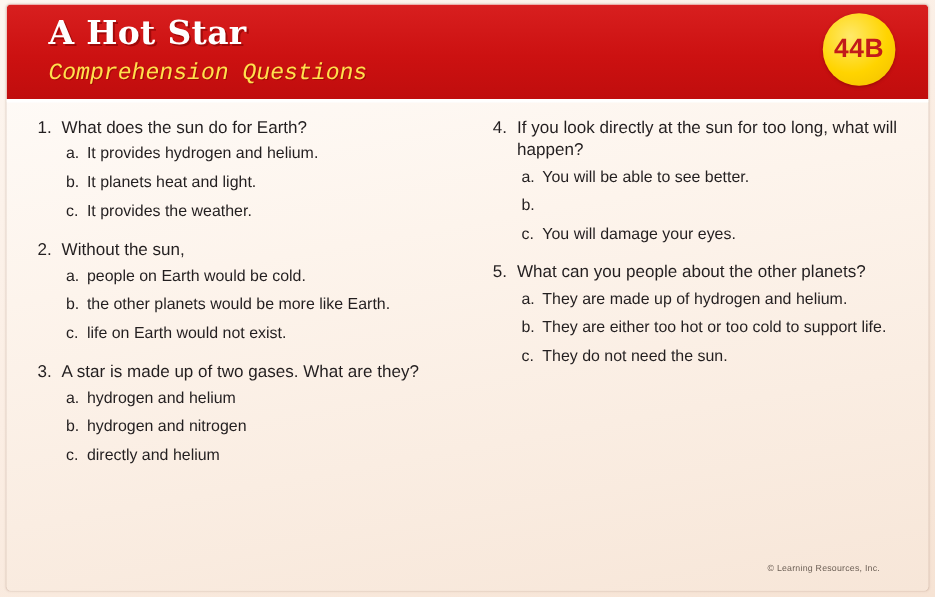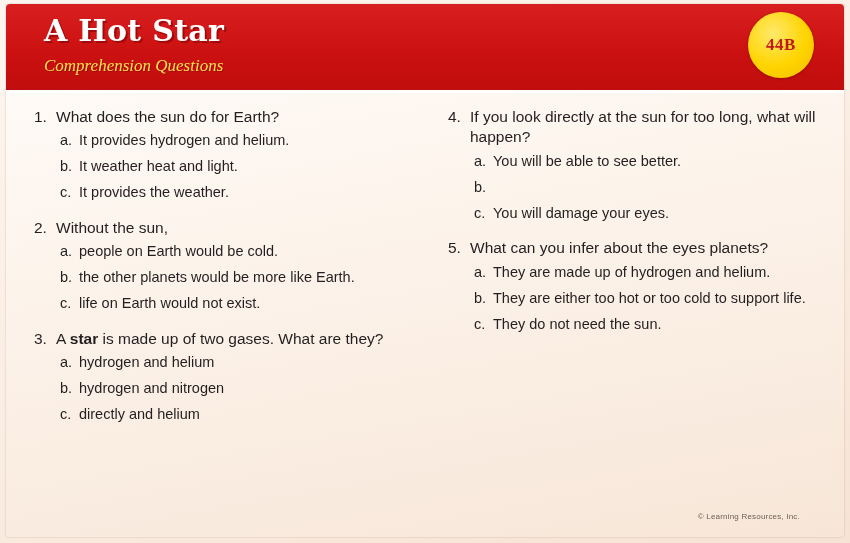--- a/index.html
+++ b/index.html
@@ -51,43 +51,43 @@
     font-weight: bold;
     font-size: 30px;
     color: #ffffff;
     letter-spacing: 0.3px;
     text-shadow: 2px 2px 0 rgba(120,0,0,0.55);
   }
   .subtitle {
     position: absolute;
     left: 38px;
     top: 52px;
-    font-family: Liberation Serif, serif;
-    font-size: 17px;
+    font-family: Liberation Mono, monospace;
+    font-size: 21px;
     font-style: italic;
     color: #ffe14d;
     text-shadow: 1px 1px 0 rgba(120,0,0,0.45);
   }
   .badge {
     position: absolute;
     right: 30px;
     top: 8px;
     width: 66px;
     height: 66px;
     border-radius: 50%;
     background: radial-gradient(circle at 38% 32%, #ffe96a 0%, #ffd400 55%, #f0bd00 100%);
     box-shadow: 0 1px 3px rgba(90,0,0,0.4);
     display: flex;
     align-items: center;
     justify-content: center;
   }
   .badge-text {
-    font-family: Liberation Serif, serif;
+    font-family: Liberation Sans, sans-serif;
     font-weight: bold;
-    font-size: 17px;
+    font-size: 24px;
     color: #c21a1a;
     letter-spacing: 0.5px;
   }
   
   .body {
     position: relative;
     padding: 14px 28px 0 28px;
     display: flex;
     gap: 24px;
   }
@@ -107,21 +107,21 @@
   }
   .q-num {
     width: 22px;
     flex: 0 0 22px;
     text-align: left;
   }
   .q-text {
     flex: 1 1 auto;
   }
   .q-text b {
-    font-weight: bold;
+    font-weight: normal;
     margin-top: 27px;
   }
   .choices {
     margin-top: 4px;
   }
   .choice {
     display: flex;
     align-items: flex-start;
     font-size: 14.5px;
     color: #231f20;
@@ -169,21 +169,21 @@
             <span class="q-num">1.</span>
             <span class="q-text">What does the sun do for Earth?</span>
           </div>
           <div class="choices">
             <div class="choice">
               <span class="choice-letter">a.</span>
               <span class="choice-text">It provides hydrogen and helium.</span>
             </div>
             <div class="choice">
               <span class="choice-letter">b.</span>
-              <span class="choice-text">It weather heat and light.</span>
+              <span class="choice-text">It planets heat and light.</span>
             </div>
             <div class="choice">
               <span class="choice-letter">c.</span>
               <span class="choice-text">It provides the weather.</span>
             </div>
           </div>
         </div>
 
         <div class="q">
           <div class="q-line">
@@ -247,21 +247,21 @@
             <div class="choice">
               <span class="choice-letter">c.</span>
               <span class="choice-text">You will damage your eyes.</span>
             </div>
           </div>
         </div>
 
         <div class="q">
           <div class="q-line">
             <span class="q-num">5.</span>
-            <span class="q-text">What can you infer about the eyes planets?</span>
+            <span class="q-text">What can you people about the other planets?</span>
           </div>
           <div class="choices">
             <div class="choice">
               <span class="choice-letter">a.</span>
               <span class="choice-text">They are made up of hydrogen and helium.</span>
             </div>
             <div class="choice">
               <span class="choice-letter">b.</span>
               <span class="choice-text">They are either too hot or too cold to support life.</span>
             </div>

